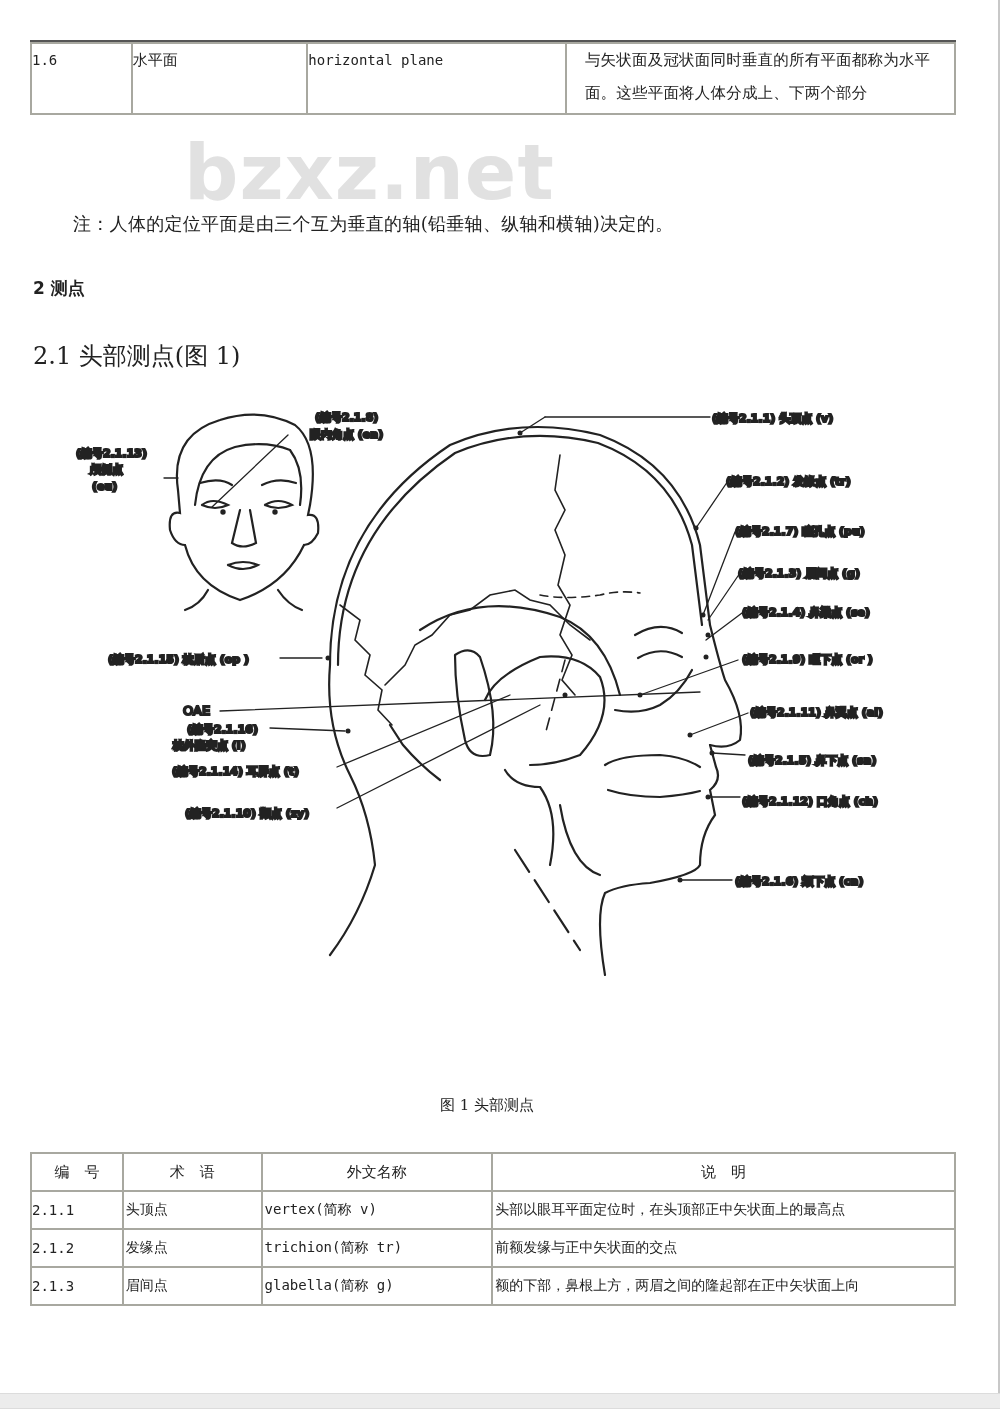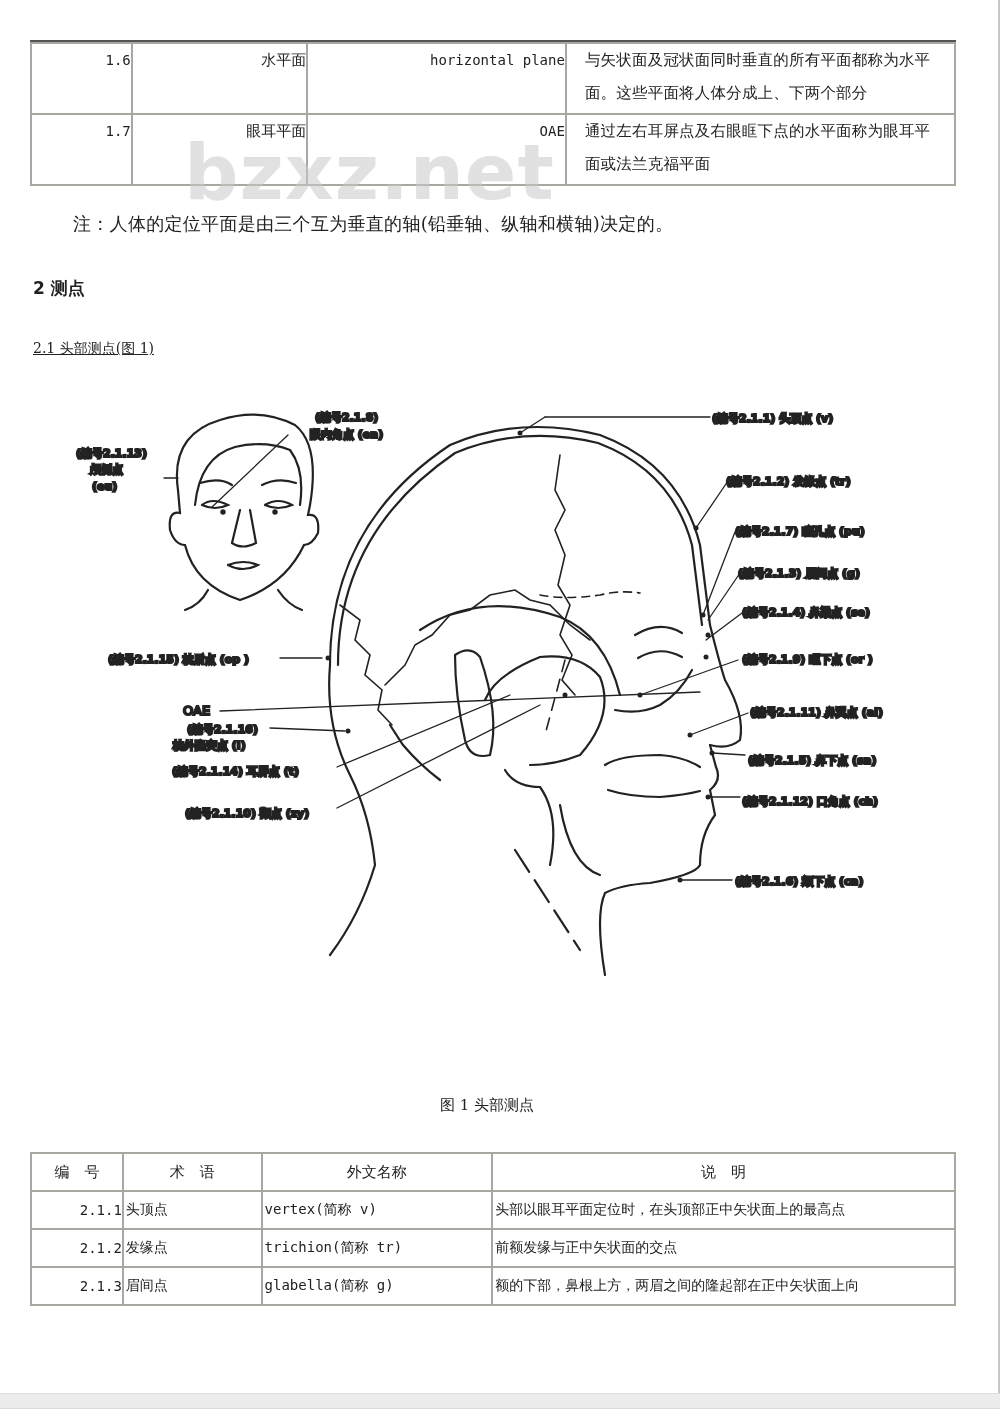--- a/index.html
+++ b/index.html
@@ -3,28 +3,28 @@
 <meta charset="utf-8">
 <style>
   html, body { margin: 0; padding: 0; background: #ffffff; }
   body { width: 1000px; height: 1419px; position: relative; overflow: hidden; font-family: "DejaVu Serif", "Liberation Serif", serif; color: #222; }
   .right-edge { position: absolute; left: 998px; top: 0; width: 2px; height: 1395px; background: #c8c8c8; }
   .bottom-bar { position: absolute; left: 0; top: 1393px; width: 1000px; height: 14px; background: #ececec; border-top: 1px solid #dcdcdc; border-bottom: 1px solid #dcdcdc; }
   .top-rule { position: absolute; left: 30px; top: 40px; width: 926px; height: 2px; background: #555; }
   table.t { position: absolute; border-collapse: collapse; left: 30px; width: 926px; font-size: 15px; }
   table.t td, table.t th { border: 2px solid #a8a8a0; vertical-align: top; padding: 0; font-weight: normal; }
   .mono { font-family: "DejaVu Sans Mono", "Liberation Mono", monospace; font-size: 14px; }
-  .c { text-align: right; }
+  .c { text-align: left; }
   #tbl1 { top: 42px; }
   #tbl1 td { height: 69px; line-height: 33px; padding-top: 0px; }
   #tbl1 td.desc { padding-left: 18px; font-size: 15.5px; letter-spacing: 0.2px; }
   .watermark { position: absolute; left: 184px; top: 128px; font-family: "DejaVu Sans", sans-serif; font-weight: bold; font-size: 76px; color: rgba(200,200,200,0.55); letter-spacing: 1px; pointer-events: none; }
   .note { position: absolute; left: 73px; top: 212px; font-size: 18px; letter-spacing: 0.3px; }
   .h2 { position: absolute; left: 33px; top: 277px; font-family: "DejaVu Sans", sans-serif; font-weight: bold; font-size: 17px; }
-  .h3 { position: absolute; left: 33px; top: 340px; font-size: 14px; text-decoration: underline; }
+  .h3 { position: absolute; left: 33px; top: 340px; font-size: 24px; }
   .figure { position: absolute; left: 60px; top: 395px; width: 900px; height: 600px; }
   .caption { position: absolute; left: 440px; top: 1096px; font-size: 15px; }
   #tbl2 { top: 1152px; }
   #tbl2 th { height: 36px; font-size: 15px; text-align: center; vertical-align: middle; margin-left: 28px; }
   #tbl2 td { height: 36px; vertical-align: middle; font-size: 14px; }
   #tbl2 td.l { padding-left: 2px; }
   .lbl { font-family: "DejaVu Sans", sans-serif; font-size: 11px; font-weight: bold; fill: #333; }
 </style>
 </head>
 <body>
@@ -42,29 +42,20 @@
       <col style="width:390px">
     </colgroup>
   <tbody>
       <tr>
     <td class="c mono">1.6</td>
     <td class="c">水平面</td>
     <td class="c mono">horizontal plane</td>
     <td class="desc">
           <div>与矢状面及冠状面同时垂直的所有平面都称为水平</div>
           <div>面。这些平面将人体分成上、下两个部分</div>
-        </td>
-  </tr>
-  <tr>
-    <td class="c mono">1.7</td>
-    <td class="c">眼耳平面</td>
-    <td class="c mono">OAE</td>
-    <td class="desc">
-          <div>通过左右耳屏点及右眼眶下点的水平面称为眼耳平</div>
-          <div>面或法兰克福平面</div>
         </td>
   </tr>
 </tbody>
   </table>
 
 <div class="watermark">bzxz.net</div>
 
 <div class="note">注：人体的定位平面是由三个互为垂直的轴(铅垂轴、纵轴和横轴)决定的。</div>
 <div class="h2">2 测点</div>
 <div class="h3">2.1 头部测点(图 1)</div>

